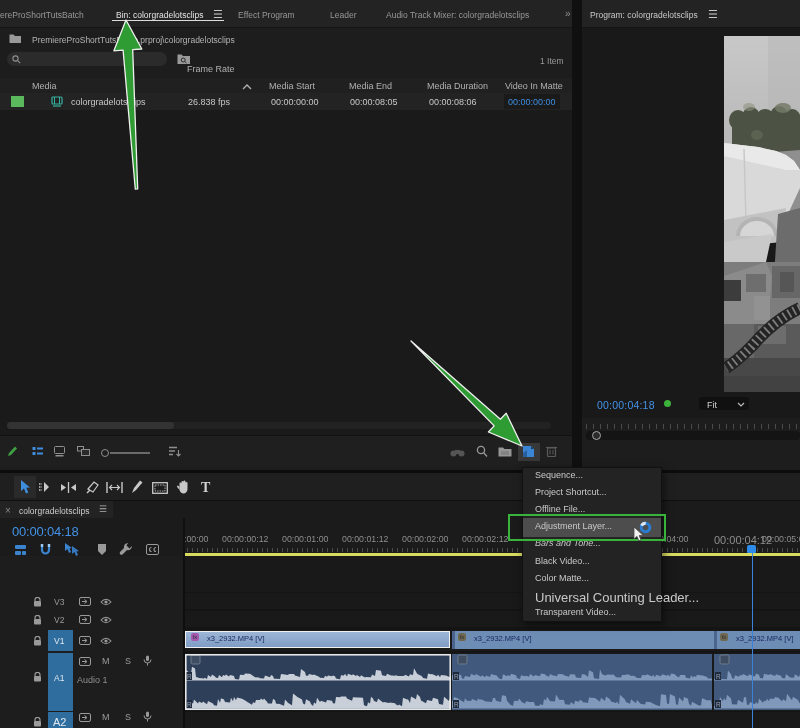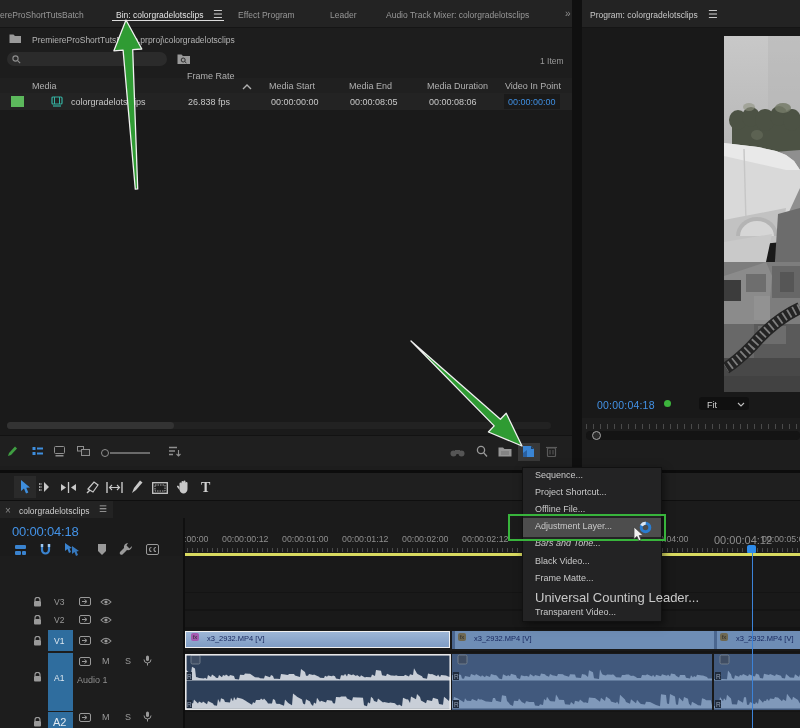--- a/index.html
+++ b/index.html
@@ -36,28 +36,28 @@
 </svg>
 <svg class="abs" style="left:177px;top:53px;" width="14" height="12" viewBox="0 0 14 12">
   <path d="M0.5,1.5 h4 l1.5,1.5 h7 v8 h-12.5 z" fill="#9a9a9a"></path>
   <circle cx="6.2" cy="7" r="2" fill="none" stroke="#2b2b2b" stroke-width="1"></circle>
   <line x1="7.8" y1="8.6" x2="9.4" y2="10" stroke="#2b2b2b" stroke-width="1"></line>
 </svg>
 <div class="txt" style="left:540px;top:56px;font-size:8.5px;color:#9a9a9a;">1 Item</div>
 
 <div class="abs" style="left:0;top:78px;width:574px;height:15px;background:#202020;border-bottom:1px solid #2c2c2c;"></div>
 <div class="txt" style="left:32px;top:81px;font-size:9px;color:#b0b0b0;">Media</div>
-<div class="txt" style="left:187px;top:71px;font-size:9px;color:#b0b0b0;">Frame Rate</div>
+<div class="txt" style="left:187px;top:64px;font-size:9px;color:#b0b0b0;">Frame Rate</div>
 <svg class="abs" style="left:242px;top:84px;" width="10" height="6" viewBox="0 0 10 6">
   <path d="M1,5 L5,1 L9,5" fill="none" stroke="#b0b0b0" stroke-width="1.4"></path>
 </svg>
 <div class="txt" style="left:269px;top:81px;font-size:9px;color:#b0b0b0;">Media Start</div>
 <div class="txt" style="left:349px;top:81px;font-size:9px;color:#b0b0b0;">Media End</div>
 <div class="txt" style="left:427px;top:81px;font-size:9px;color:#b0b0b0;">Media Duration</div>
-<div class="txt" style="left:505px;top:81px;font-size:9px;color:#b0b0b0;">Video In Point</div>
+<div class="txt" style="left:505px;top:81px;font-size:9px;color:#b0b0b0;">Video In Matte</div>
 
 <div class="abs" style="left:0;top:93px;width:574px;height:17px;background:#232323;"></div>
 <div class="abs" style="left:11px;top:96px;width:13px;height:11px;background:#5cb85c;"></div>
 <svg class="abs" style="left:51px;top:96px;" width="12" height="11" viewBox="0 0 12 11">
   <rect x="1" y="1" width="10" height="7" rx="1" fill="none" stroke="#35b0a0" stroke-width="1.2"></rect>
   <line x1="3.5" y1="1" x2="3.5" y2="8" stroke="#35b0a0" stroke-width="1"></line>
   <line x1="8.5" y1="1" x2="8.5" y2="8" stroke="#35b0a0" stroke-width="1"></line>
   <line x1="2" y1="10" x2="10" y2="10" stroke="#35b0a0" stroke-width="1.2"></line>
 </svg>
 <div class="txt" style="left:71px;top:97px;font-size:9px;color:#c8c8c8;">colorgradelotsclips</div>
@@ -579,21 +579,21 @@
 <div class="abs" style="left:747px;top:545px;width:9px;height:8px;background:#2d8ceb;border-radius:2px 2px 1px 1px;"></div>
 
 <div class="abs" style="left:522px;top:467px;width:140px;height:155px;background:#232324;border:1px solid #111;box-shadow:2px 3px 8px rgba(0,0,0,0.5);box-sizing:border-box;"></div>
     <div class="txt" style="left:535px;top:469.5px;font-size:9px;color:#c9c9c9;">Sequence...</div>
     <div class="txt" style="left:535px;top:486.7px;font-size:9px;color:#c9c9c9;">Project Shortcut...</div>
     <div class="txt" style="left:535px;top:503.9px;font-size:9px;color:#c9c9c9;">Offline File...</div>
     <div class="abs" style="left:523px;top:518px;width:138px;height:18.5px;background:#4d4d4d;"></div>
     <div class="txt" style="left:535px;top:521.1px;font-size:9px;color:#c9c9c9;">Adjustment Layer...</div>
     <div class="txt" style="left:535px;top:538.3px;font-size:9px;color:#c9c9c9;font-style:italic;">Bars and Tone...</div>
     <div class="txt" style="left:535px;top:555.5px;font-size:9px;color:#c9c9c9;">Black Video...</div>
-    <div class="txt" style="left:535px;top:572.7px;font-size:9px;color:#c9c9c9;">Frame Matte...</div>
+    <div class="txt" style="left:535px;top:572.7px;font-size:9px;color:#c9c9c9;">Color Matte...</div>
     <div class="txt" style="left:535px;top:589.9px;font-size:13px;color:#c9c9c9;">Universal Counting Leader...</div>
     <div class="txt" style="left:535px;top:607.1px;font-size:9px;color:#c9c9c9;">Transparent Video...</div>
 
 <div class="abs" style="left:508px;top:514px;width:158px;height:27px;border:2.5px solid #38b43c;box-sizing:border-box;"></div>
     <svg class="abs" style="left:639px;top:521px;" width="13" height="13" viewBox="0 0 13 13">
 <circle cx="6.5" cy="6.5" r="4.3" fill="none" stroke="#2a7cd0" stroke-width="3"></circle>
 <circle cx="6.5" cy="6.5" r="4.3" fill="none" stroke="#dce8f5" stroke-width="3" stroke-dasharray="5,22" stroke-dashoffset="12"></circle>
     </svg>
     <svg class="abs" style="left:630px;top:526px;" width="14" height="17" viewBox="0 0 14 17">
 <path d="M4,1 L4,13 L7,10.4 L8.8,14.8 L11,13.8 L9.2,9.6 L13,9.2 Z" fill="#f2f2f2" stroke="#444" stroke-width="0.8"></path>

